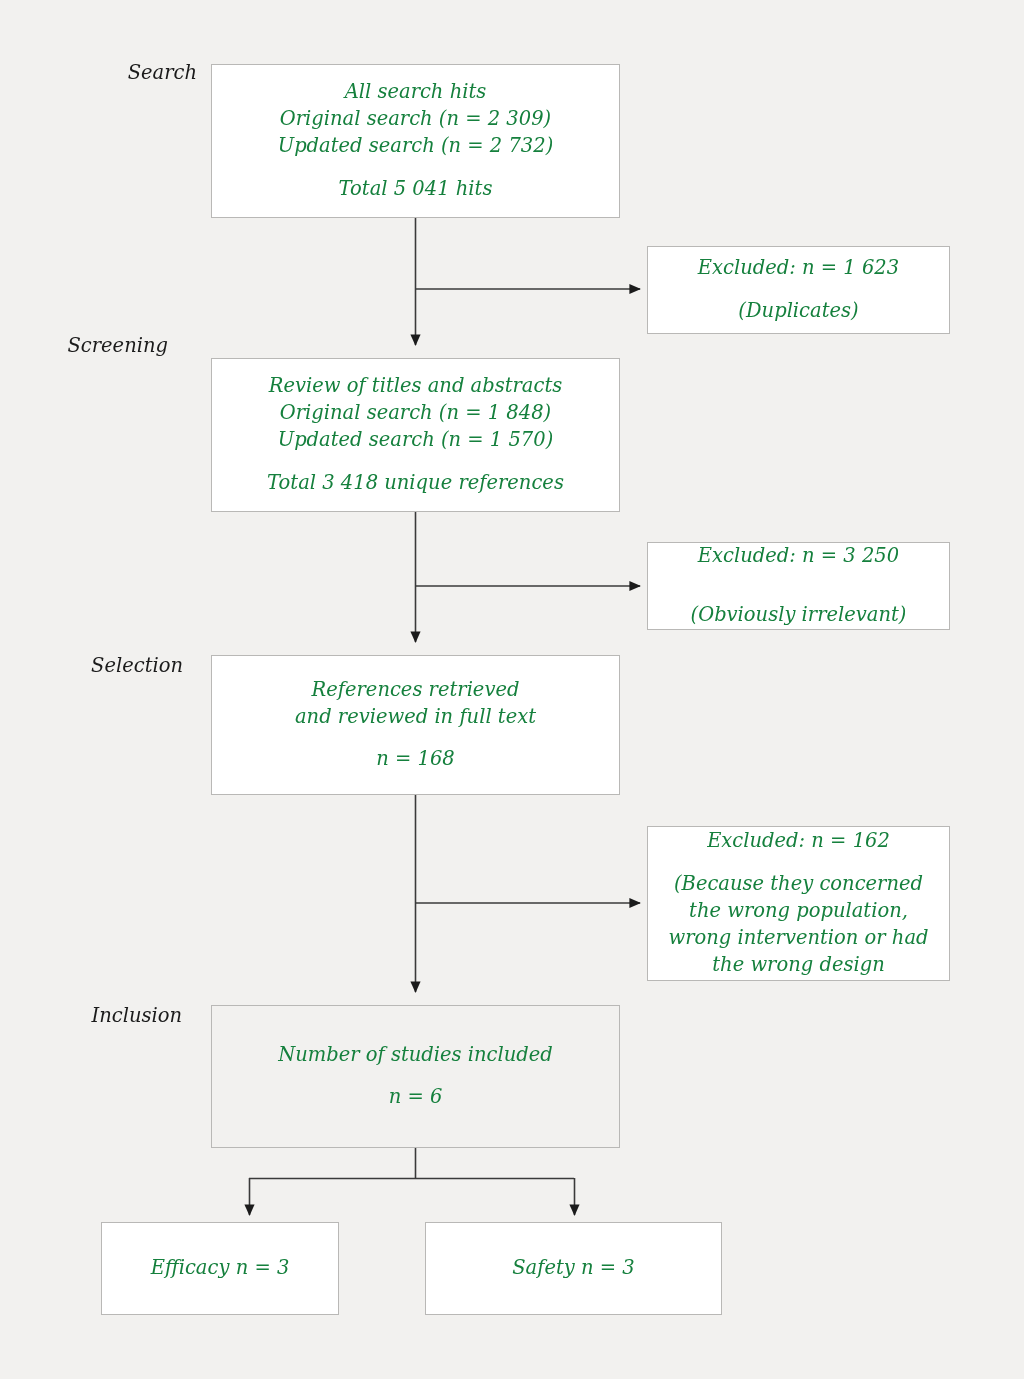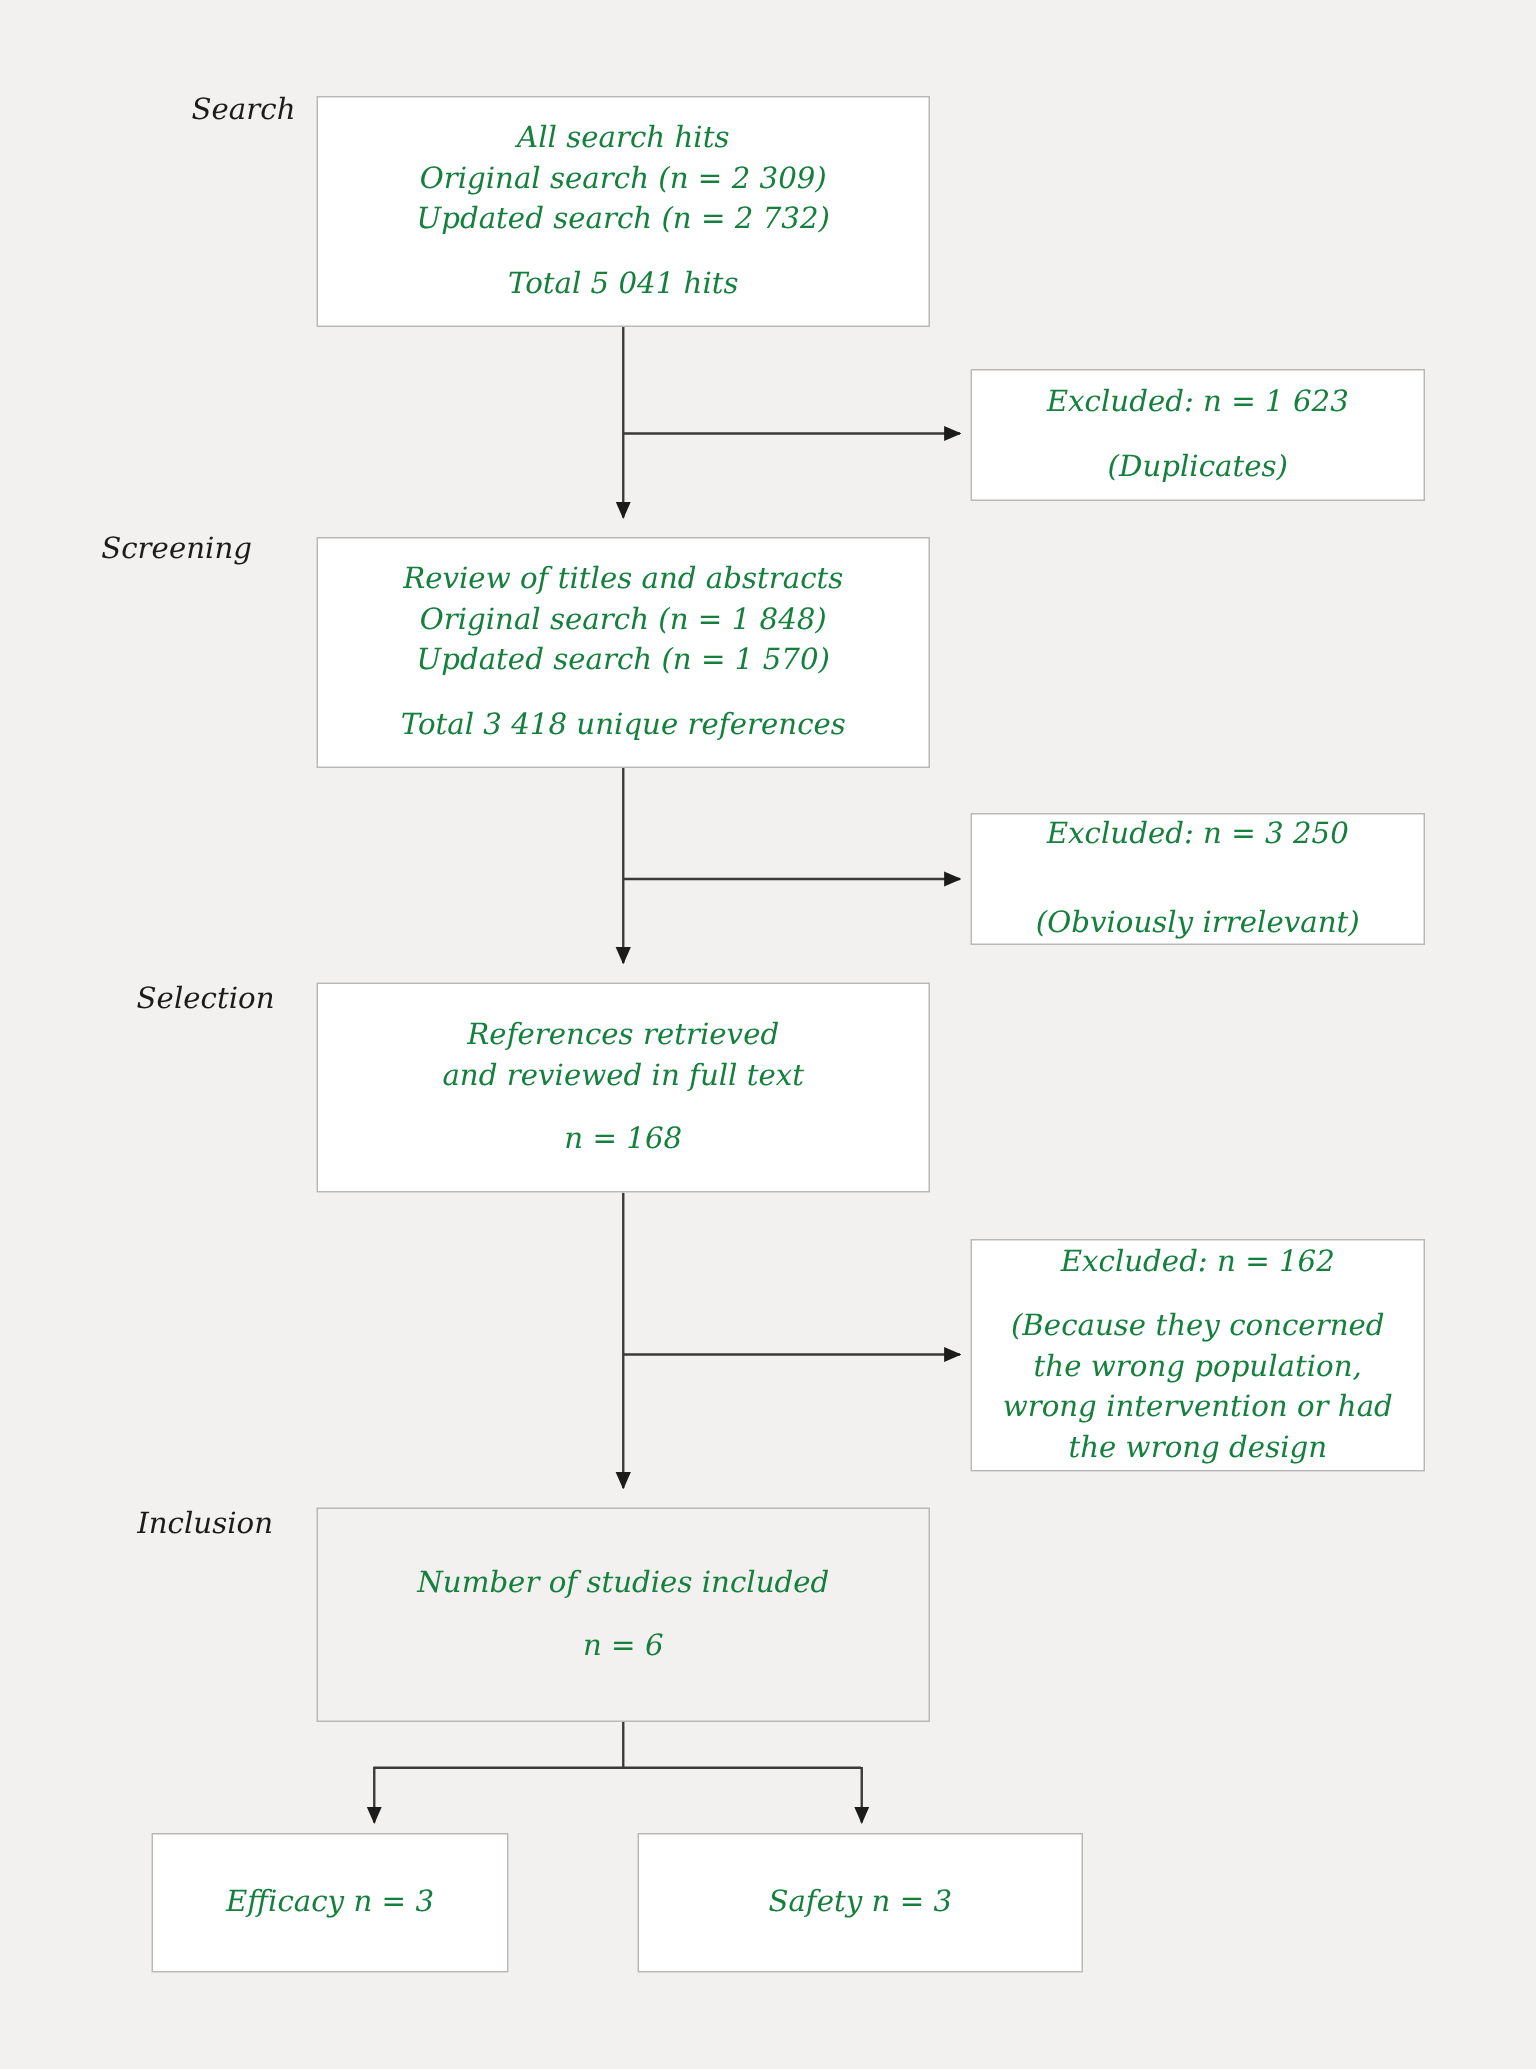--- a/index.html
+++ b/index.html
@@ -57,21 +57,21 @@
   #box-excl-dup    { left: 647px; top: 246px;  width: 303px; height: 88px;  font-size: 19.5px; }
   #box-screening   { left: 211px; top: 358px;  width: 409px; height: 154px; font-size: 19.5px; }
   #box-excl-irrel  { left: 647px; top: 542px;  width: 303px; height: 88px;  font-size: 19.5px; gap: 16px; }
   #box-selection   { left: 211px; top: 655px;  width: 409px; height: 140px; font-size: 19.5px; }
   #box-excl-design { left: 647px; top: 826px;  width: 303px; height: 155px; font-size: 19.5px; text-align: right; }
   #box-inclusion   { left: 211px; top: 1005px; width: 409px; height: 143px; font-size: 19.5px; }
   #box-efficacy    { left: 101px; top: 1222px; width: 238px; height: 93px;  font-size: 19.5px; }
   #box-safety      { left: 425px; top: 1222px; width: 297px; height: 93px;  font-size: 19.5px; }
 
   #label-search    { left:  57px; top: 61px;   width: 140px; font-size: 19.5px; }
-  #label-screening { left:  28px; top: 354px;  width: 140px; font-size: 19.5px; }
+  #label-screening { left:  28px; top: 334px;  width: 140px; font-size: 19.5px; }
   #label-selection { left:  43px; top: 654px;  width: 140px; font-size: 19.5px; }
   #label-inclusion { left:  42px; top: 1004px; width: 140px; font-size: 19.5px; }
 </style>
 </head>
 <body>
 
 <div id="diagram">
 
   <svg class="connectors" viewBox="0 0 1024 1379" xmlns="http://www.w3.org/2000/svg">
     <defs>

